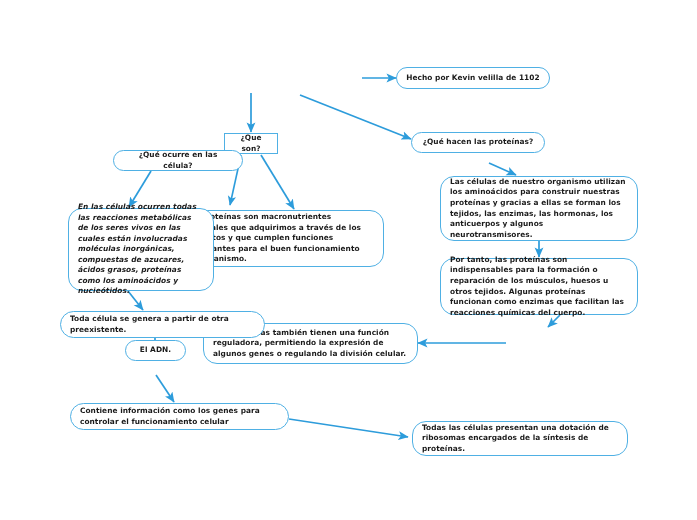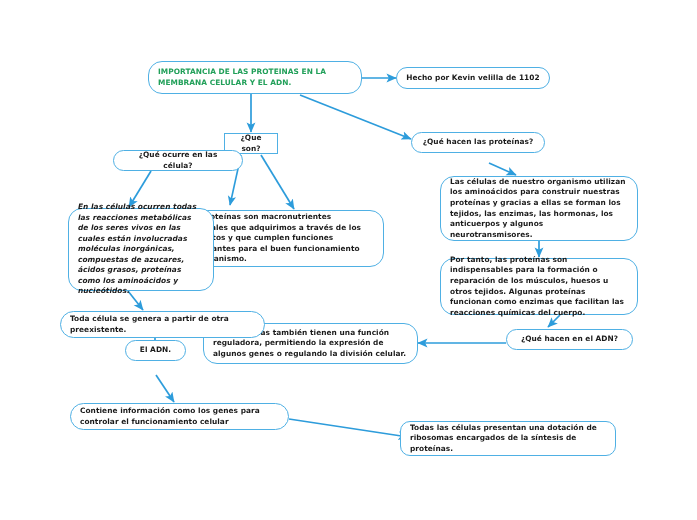--- a/index.html
+++ b/index.html
@@ -96,23 +96,20 @@
       <path d="M128,291 L143,310"></path>
 
       <path d="M155,337 L155,352"></path>
 
       <path d="M156,375 L174,402"></path>
 
       <path d="M289,419 L408,437"></path>
     </g>
   </svg>
 
-  <div class="node rounded title" style="left:148px; top:61px; width:214px; height:33px;">
-    <span class="txt">IMPORTANCIA DE LAS PROTEINAS EN LA MEMBRANA CELULAR Y EL ADN.</span>
-  </div>
 
   <div class="node pill center" style="left:396px; top:67px; width:154px; height:22px;">
     <span class="txt">Hecho por Kevin velilla de 1102</span>
   </div>
 
   <div class="node rect center" style="left:224px; top:133px; width:54px; height:21px;">
     <span class="txt">¿Que son?</span>
   </div>
 
   <div class="node pill center" style="left:113px; top:150px; width:130px; height:21px;">
@@ -132,37 +129,34 @@
   </div>
 
   <div class="node rounded" style="left:440px; top:258px; width:198px; height:57px;">
     <span class="txt">Por tanto, las proteínas son indispensables para la formación o reparación de los músculos, huesos u otros tejidos. Algunas proteínas funcionan como enzimas que facilitan las reacciones químicas del cuerpo.</span>
   </div>
 
   <div class="node rounded" style="left:440px; top:176px; width:198px; height:65px;">
     <span class="txt">Las células de nuestro organismo utilizan los aminoácidos para construir nuestras proteínas y gracias a ellas se forman los tejidos, las enzimas, las hormonas, los anticuerpos y algunos neurotransmisores.</span>
   </div>
 
-  <div class="node pill center" style="left:506px; top:329px; width:127px; height:21px;">
-    <span class="txt">¿Qué hacen en el ADN?</span>
-  </div>
 
   <div class="node rounded" style="left:60px; top:311px; width:205px; height:27px; z-index:2;">
     <span class="txt">Toda célula se genera a partir de otra preexistente.</span>
   </div>
 
   <div class="node rounded" style="left:203px; top:323px; width:215px; height:41px; z-index:1;">
     <span class="txt">Las proteínas también tienen una función reguladora, permitiendo la expresión de algunos genes o regulando la división celular.</span>
   </div>
 
   <div class="node pill center" style="left:125px; top:340px; width:61px; height:21px; z-index:2;">
     <span class="txt">El ADN.</span>
   </div>
 
   <div class="node rounded" style="left:70px; top:403px; width:219px; height:27px;">
     <span class="txt">Contiene información como los genes para controlar el funcionamiento celular</span>
   </div>
 
-  <div class="node rounded" style="left:400px; top:421px; width:216px; height:35px;border-radius:10px;">
+  <div class="node rounded" style="left:412px; top:421px; width:216px; height:35px;">
     <span class="txt">Todas las células presentan una dotación de ribosomas encargados de la síntesis de proteínas.</span>
   </div>
 
 </div>
 
 </body></html>

